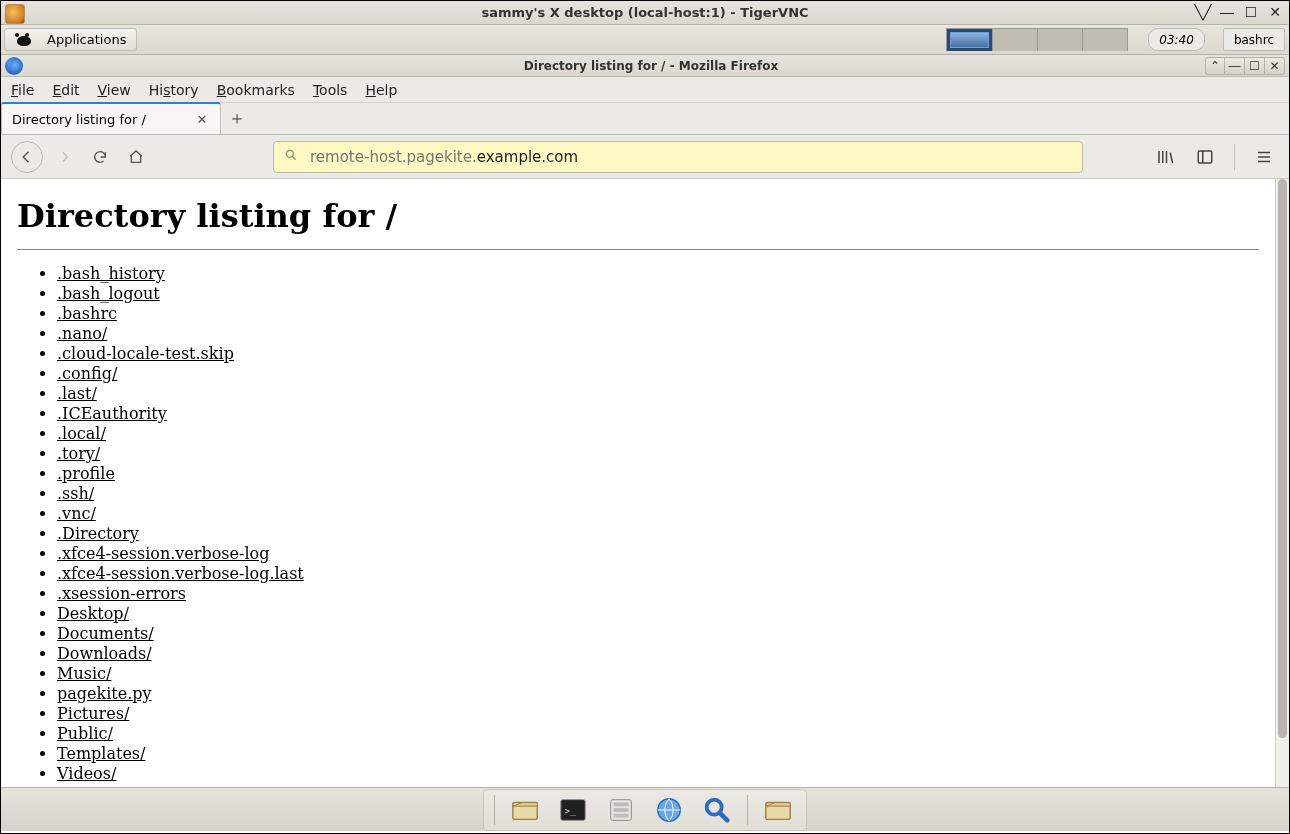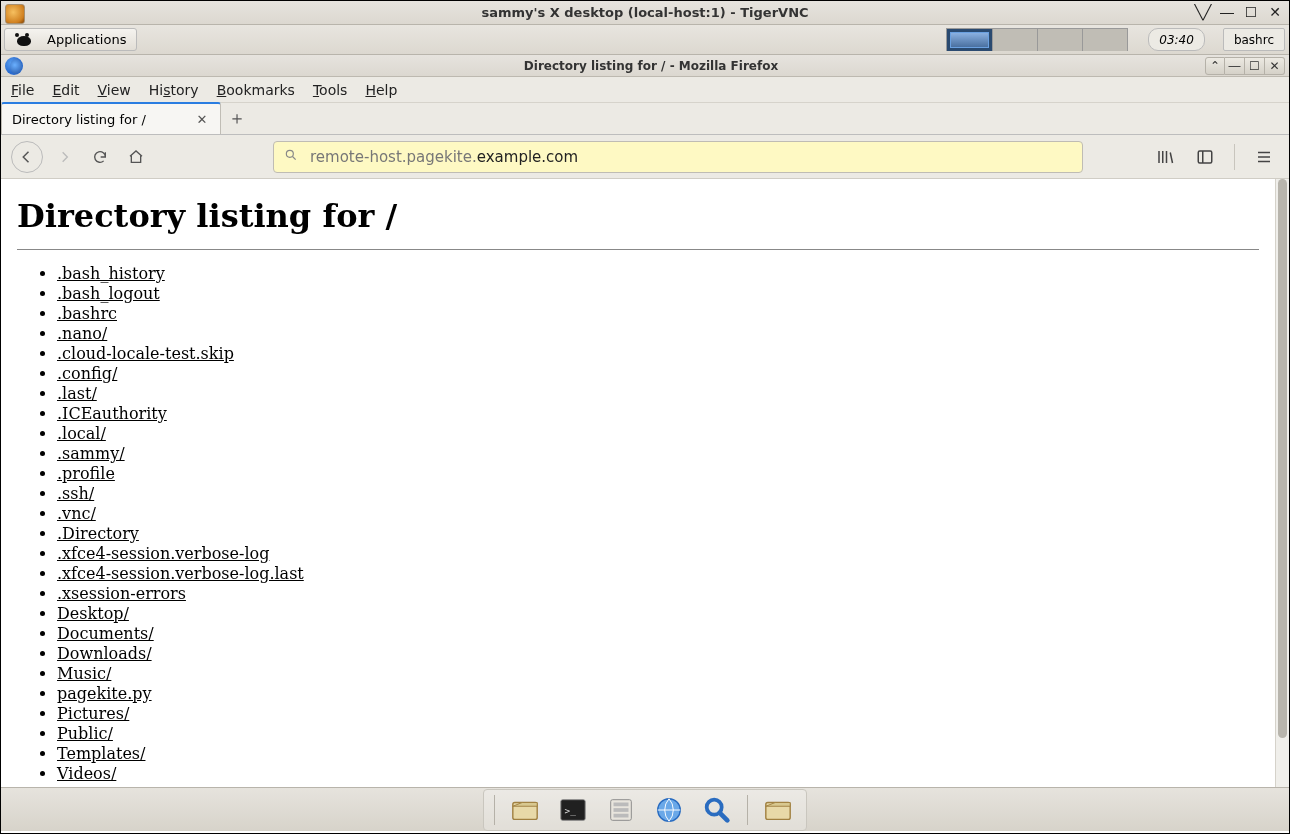--- a/index.html
+++ b/index.html
@@ -204,21 +204,21 @@
     <ul id="file-list">
         <li><a href="#">.bash_history</a></li>
         <li><a href="#">.bash_logout</a></li>
         <li><a href="#">.bashrc</a></li>
         <li><a href="#">.nano/</a></li>
         <li><a href="#">.cloud-locale-test.skip</a></li>
         <li><a href="#">.config/</a></li>
         <li><a href="#">.last/</a></li>
         <li><a href="#">.ICEauthority</a></li>
         <li><a href="#">.local/</a></li>
-        <li><a href="#">.sammy/</a></li>
+        <li><a href="#">.tory/</a></li>
         <li><a href="#">.profile</a></li>
         <li><a href="#">.ssh/</a></li>
         <li><a href="#">.vnc/</a></li>
         <li><a href="#">.Directory</a></li>
         <li><a href="#">.xfce4-session.verbose-log</a></li>
         <li><a href="#">.xfce4-session.verbose-log.last</a></li>
         <li><a href="#">.xsession-errors</a></li>
         <li><a href="#">Desktop/</a></li>
         <li><a href="#">Documents/</a></li>
         <li><a href="#">Downloads/</a></li>

